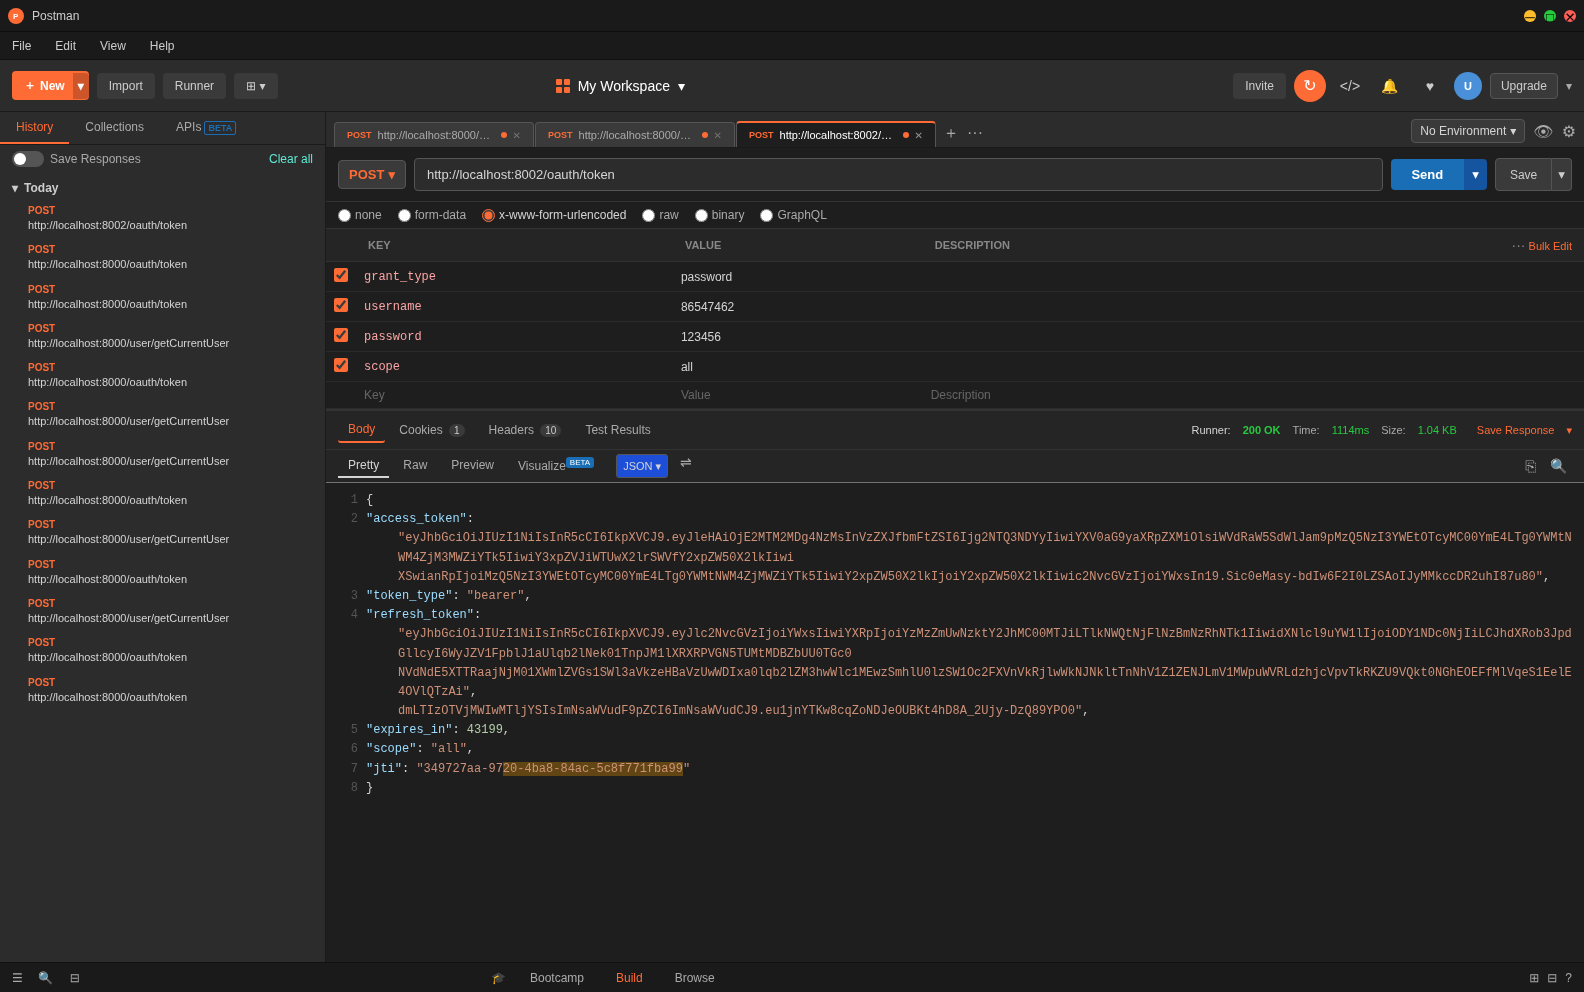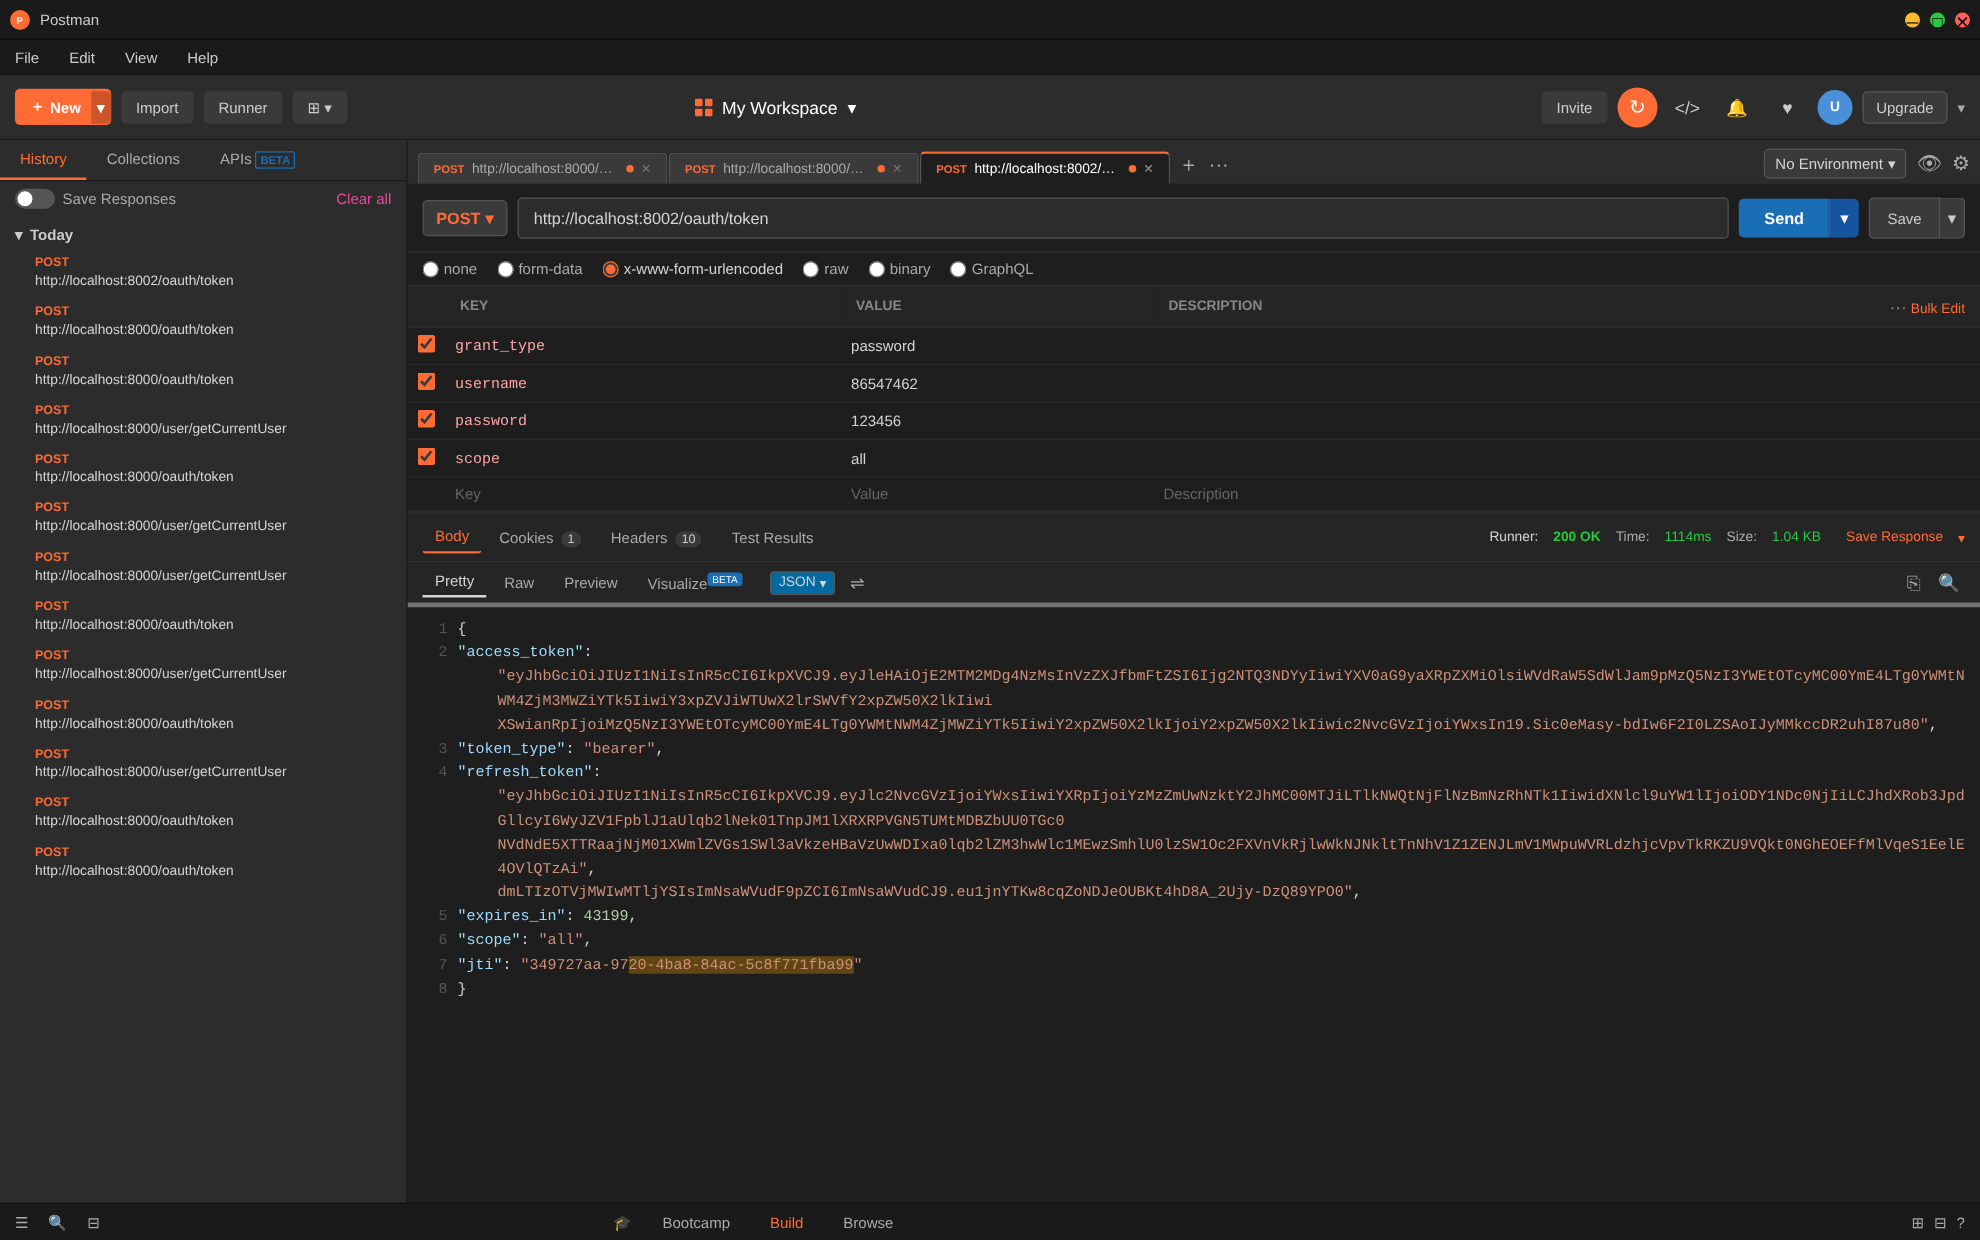--- a/index.html
+++ b/index.html
@@ -42,21 +42,21 @@
     .sidebar-search input { width: 100%; background: #3a3a3a; border: 1px solid #555; border-radius: 4px; padding: 5px 8px 5px 28px; color: #ccc; font-size: 12px; }
     .search-wrapper { position: relative; }
     .search-wrapper::before { content: '🔍'; position: absolute; left: 8px; top: 50%; transform: translateY(-50%); font-size: 10px; color: #888; pointer-events: none; }
     .sidebar-tabs { display: flex; border-bottom: 1px solid #1a1a1a; }
     .sidebar-tab { padding: 8px 16px; cursor: pointer; color: #aaa; font-size: 12px; border-bottom: 2px solid transparent; }
     .sidebar-tab.active { color: #ff6b35; border-bottom: 2px solid #ff6b35; }
     .sidebar-save-row { display: flex; align-items: center; padding: 6px 12px; justify-content: space-between; }
     .toggle-switch { width: 32px; height: 16px; background: #555; border-radius: 8px; cursor: pointer; position: relative; }
     .toggle-switch::after { content: ''; position: absolute; width: 12px; height: 12px; background: white; border-radius: 50%; top: 2px; left: 2px; transition: left 0.2s; }
     .save-responses-label { color: #aaa; font-size: 12px; }
-    .clear-all-btn { color: #ec4899; font-size: 12px; cursor: pointer; }
+    .clear-all-btn { color: #5eead4; font-size: 12px; cursor: pointer; }
     .sidebar-section { padding: 4px 0; }
     .sidebar-section-header { display: flex; align-items: center; gap: 6px; padding: 4px 12px; color: #ccc; font-size: 12px; font-weight: 600; cursor: pointer; }
     .sidebar-item { padding: 6px 12px 6px 28px; cursor: pointer; display: flex; flex-direction: column; }
     .sidebar-item .method-badge { color: #ff6b35; font-size: 10px; font-weight: bold; margin-bottom: 2px; }
     .sidebar-item .item-url { color: #d4d4d4; font-size: 11px; line-height: 1.3; }
 
     
     #request-area { flex: 1; display: flex; flex-direction: column; background: #1e1e1e; overflow: hidden; }
 
     
@@ -108,24 +108,24 @@
     .resp-tab .badge { background: #3a3a3a; color: #ccc; border-radius: 10px; padding: 1px 5px; font-size: 10px; margin-left: 3px; }
     .resp-status { margin-left: auto; display: flex; gap: 12px; align-items: center; font-size: 11px; }
     .status-ok { color: #27c93f; font-weight: 600; }
     .time-label { color: #aaa; }
     .time-val { color: #27c93f; }
     .size-label { color: #aaa; }
     .size-val { color: #27c93f; }
     .save-resp-btn { color: #ff6b35; font-size: 11px; cursor: pointer; background: none; border: none; margin-left: 8px; }
 
     
-    .resp-format-bar { display: flex; align-items: center; padding: 4px 12px; gap: 4px; background: #252525; border-bottom: 4px solid #737373; }
+    .resp-format-bar { display: flex; padding: 4px 12px; gap: 4px; background: #252525; border-bottom: 1px solid #737373; }
     .format-tab { padding: 4px 10px; color: #aaa; font-size: 12px; cursor: pointer; }
     .format-tab.active { color: #d4d4d4; border-bottom: 2px solid #d4d4d4; }
-    .format-select { background: #0369a1; border: 1px solid #555; border-radius: 3px; color: #d4d4d4; font-size: 11px; padding: 2px 6px; cursor: pointer; display: flex; align-items: center; gap: 3px; margin-left: 8px; }
+    .format-select { background: #1d4ed8; border: 1px solid #555; border-radius: 3px; color: #d4d4d4; font-size: 11px; padding: 2px 6px; cursor: pointer; display: flex; align-items: center; gap: 3px; margin-left: 8px; }
     .format-bar-right { margin-left: auto; display: flex; gap: 6px; }
     .format-bar-right button { background: none; border: none; color: #aaa; cursor: pointer; font-size: 14px; padding: 2px 4px; }
     .beta-badge { background: #1a6eb5; color: white; font-size: 8px; border-radius: 3px; padding: 1px 4px; vertical-align: super; }
 
     
     .json-viewer { background: #1e1e1e; overflow: auto; flex: 1; padding: 8px 12px; font-family: 'Courier New', monospace; font-size: 12px; line-height: 1.6; }
     .json-line { display: flex; gap: 8px; }
     .line-num { color: #555; min-width: 20px; text-align: right; user-select: none; }
     .json-content { color: #d4d4d4; white-space: pre-wrap; word-break: break-all; }
     .json-key { color: #9cdcfe; }

